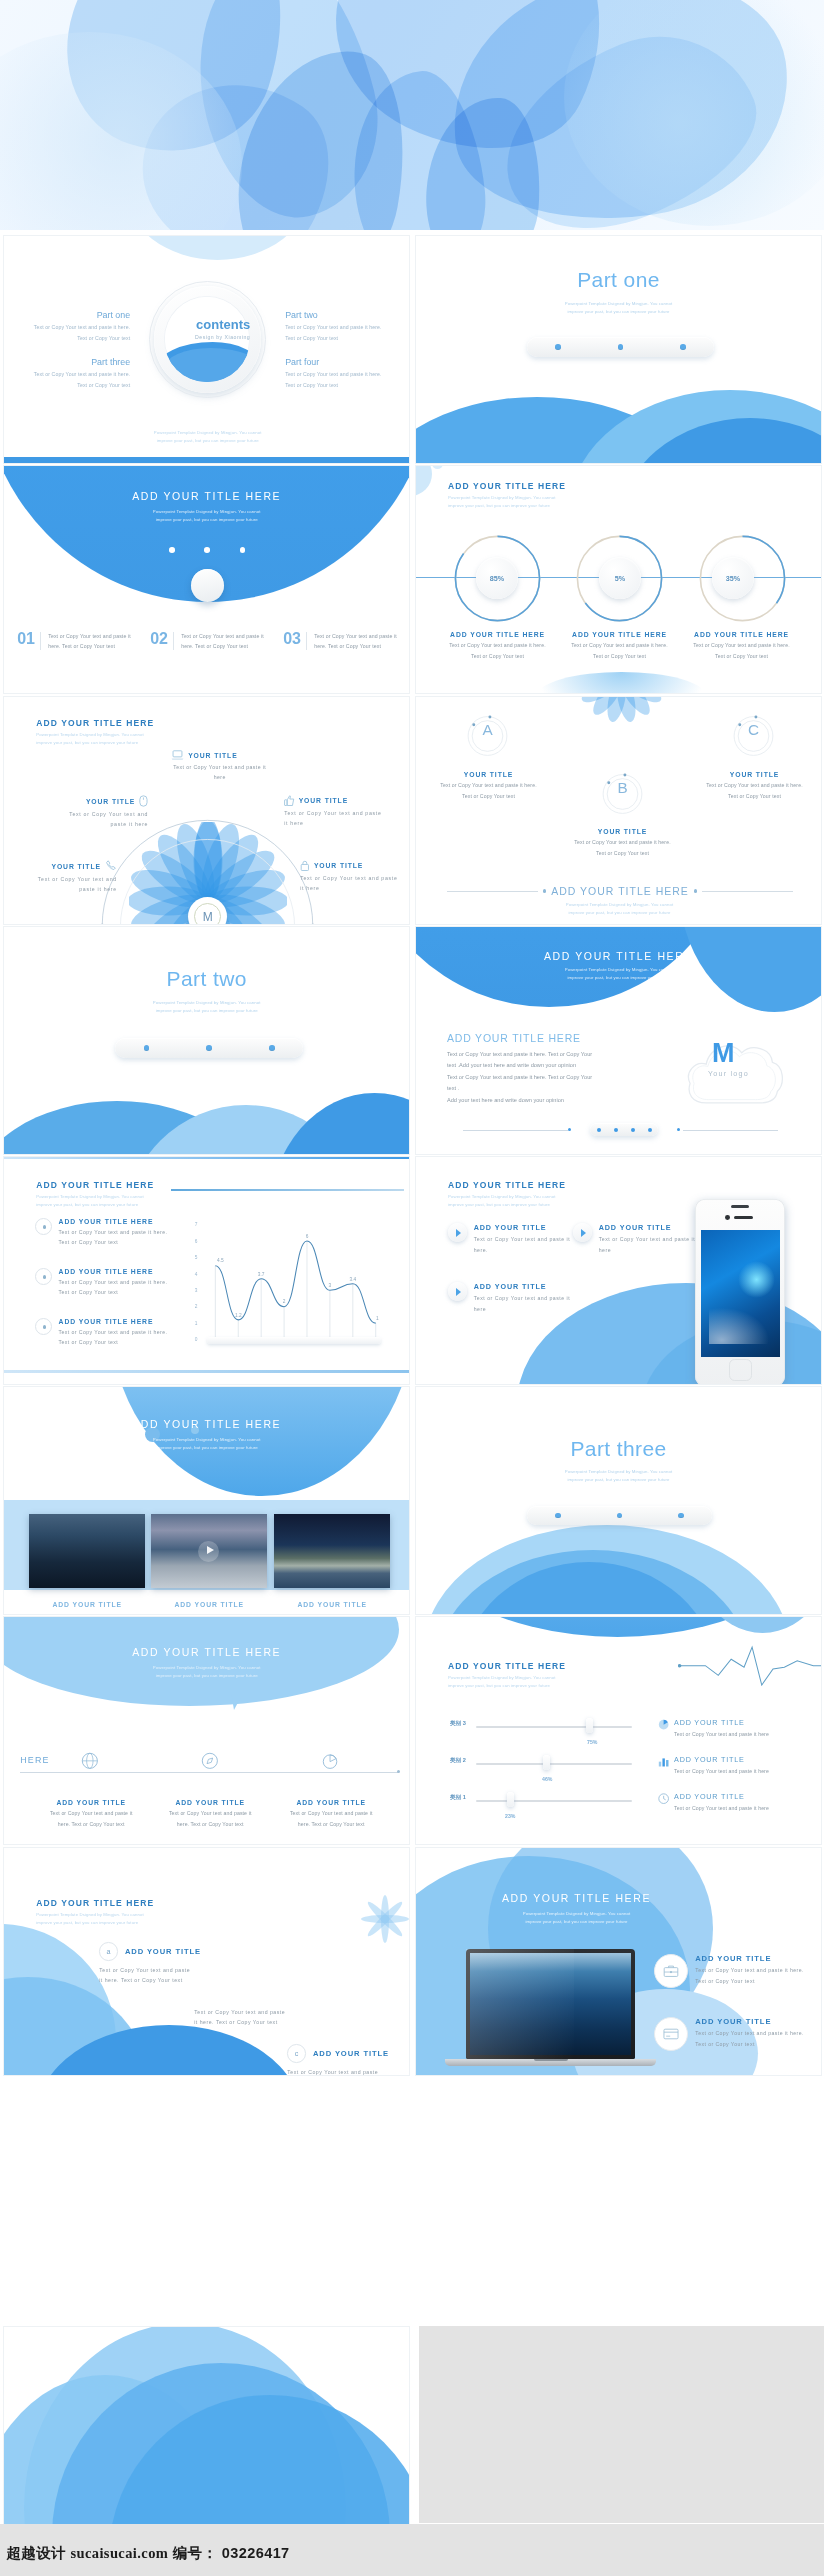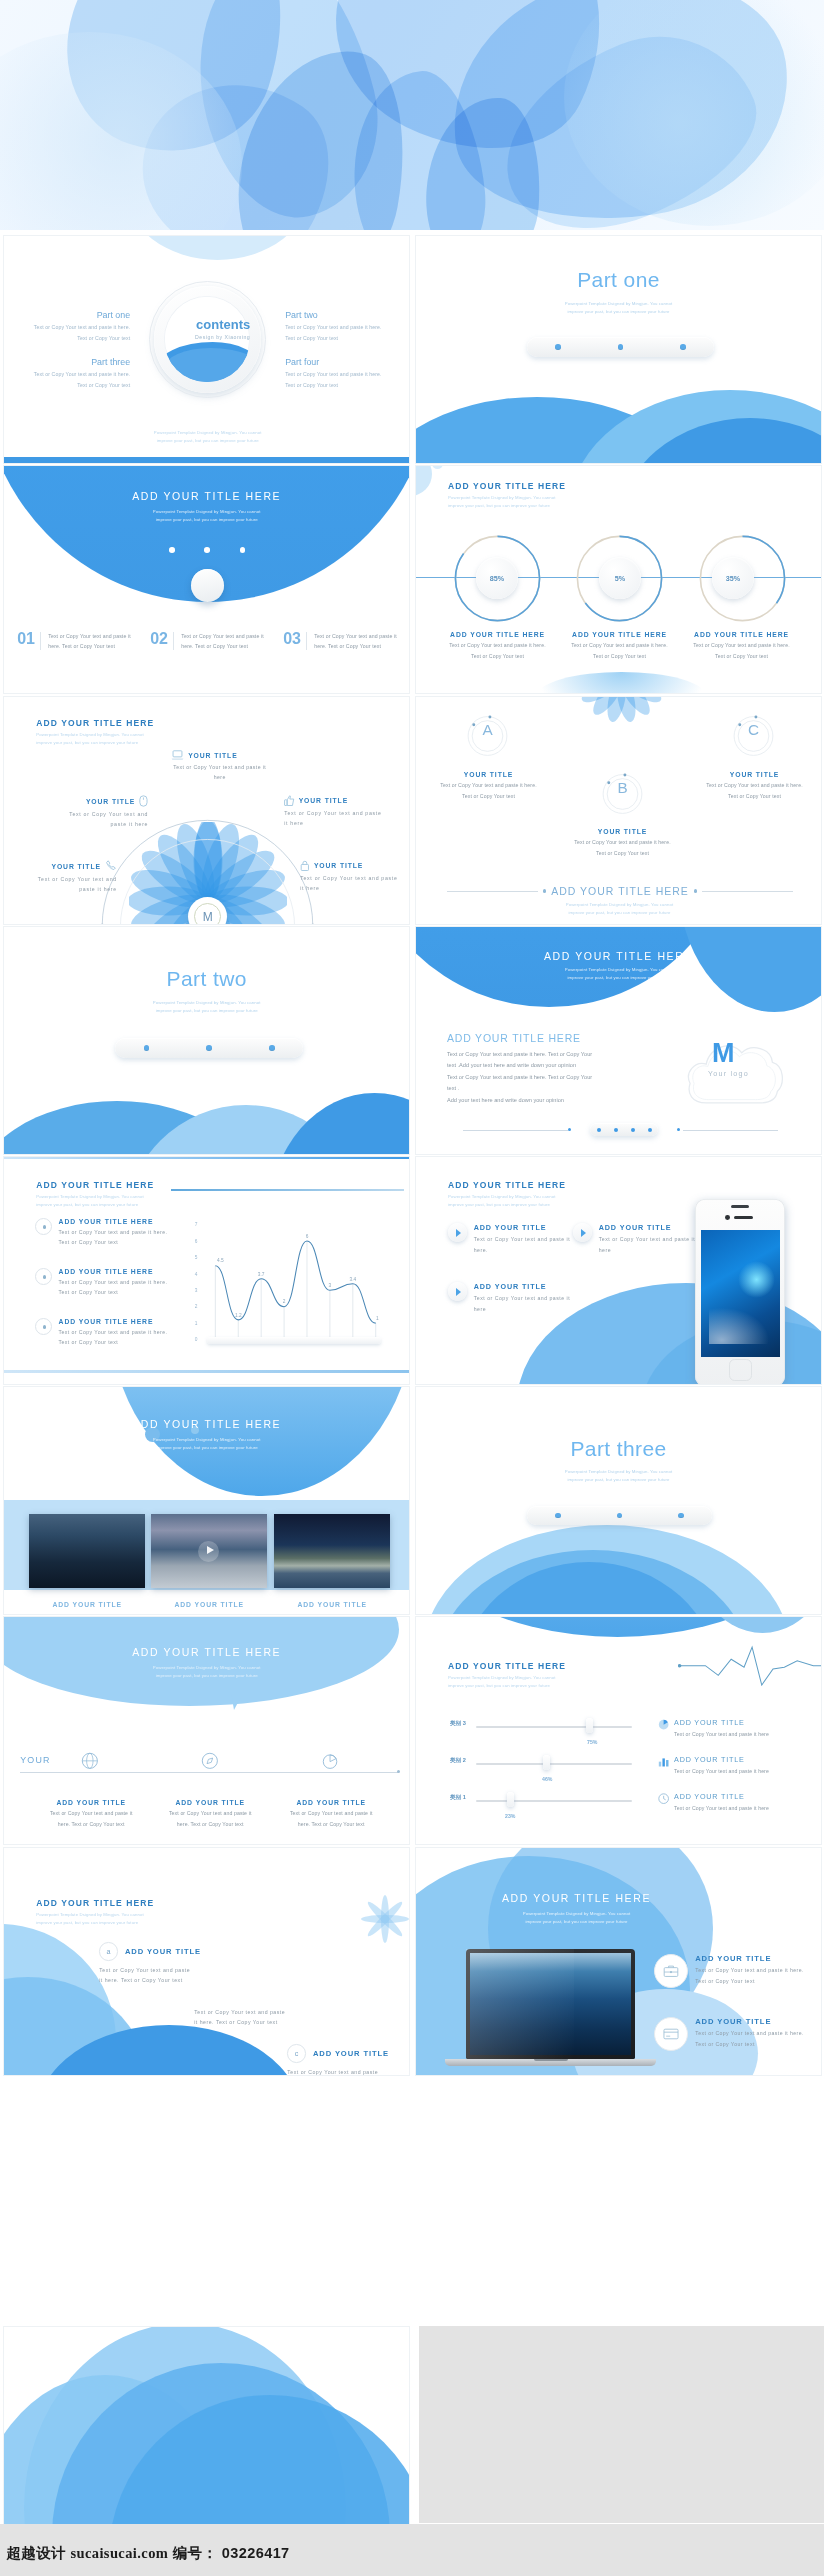--- a/index.html
+++ b/index.html
@@ -730,21 +730,21 @@
       <div style="position:absolute;left:227px;top:77px;width:11.3px;height:16px;background:#9ed1f5;clip-path:polygon(0 0,100% 0,25% 100%);"></div>
     </div>
     <div style="position:absolute;left:0;right:0;top:29px;text-align:center;z-index:3;">
       <div class="s-head-w" style="font-size:10.5px;letter-spacing:1.6px;">ADD  YOUR TITLE HERE</div>
       <div class="s-sub-w" style="margin-top:5.6px;color:rgba(255,255,255,.72);">
         <div>Powerpoint Template Dsigned by Mingjun. You cannot</div>
         <div>improve your past, but you can improve your future</div>
       </div>
     </div>
 
-    <div style="position:absolute;left:16px;top:138px;font-size:8.9px;color:#6fa9d8;letter-spacing:1.2px;">YOUR</div>
+    <div style="position:absolute;left:16px;top:138px;font-size:8.9px;color:#6fa9d8;letter-spacing:1.2px;">HERE</div>
     <div style="position:absolute;left:16px;top:155px;width:378px;height:0.8px;background:#cfdae4;"></div>
     <div style="position:absolute;left:393px;top:153px;width:3.2px;height:3.2px;border-radius:50%;background:#9fbdd4;"></div>
 
     <svg style="position:absolute;left:77px;top:135px;" width="17.7" height="17.7" viewBox="0 0 22 22">
       <circle cx="11" cy="11" r="9.4" fill="none" stroke="#8fb8d6" stroke-width="1.1"></circle>
       <ellipse cx="11" cy="11" rx="4" ry="9.4" fill="none" stroke="#8fb8d6" stroke-width=".9"></ellipse>
       <line x1="1.6" y1="11" x2="20.4" y2="11" stroke="#8fb8d6" stroke-width=".9"></line>
     </svg>
     <svg style="position:absolute;left:197px;top:135px;" width="17.7" height="17.7" viewBox="0 0 22 22">
       <circle cx="11" cy="11" r="9.4" fill="none" stroke="#8fb8d6" stroke-width="1.1"></circle>

